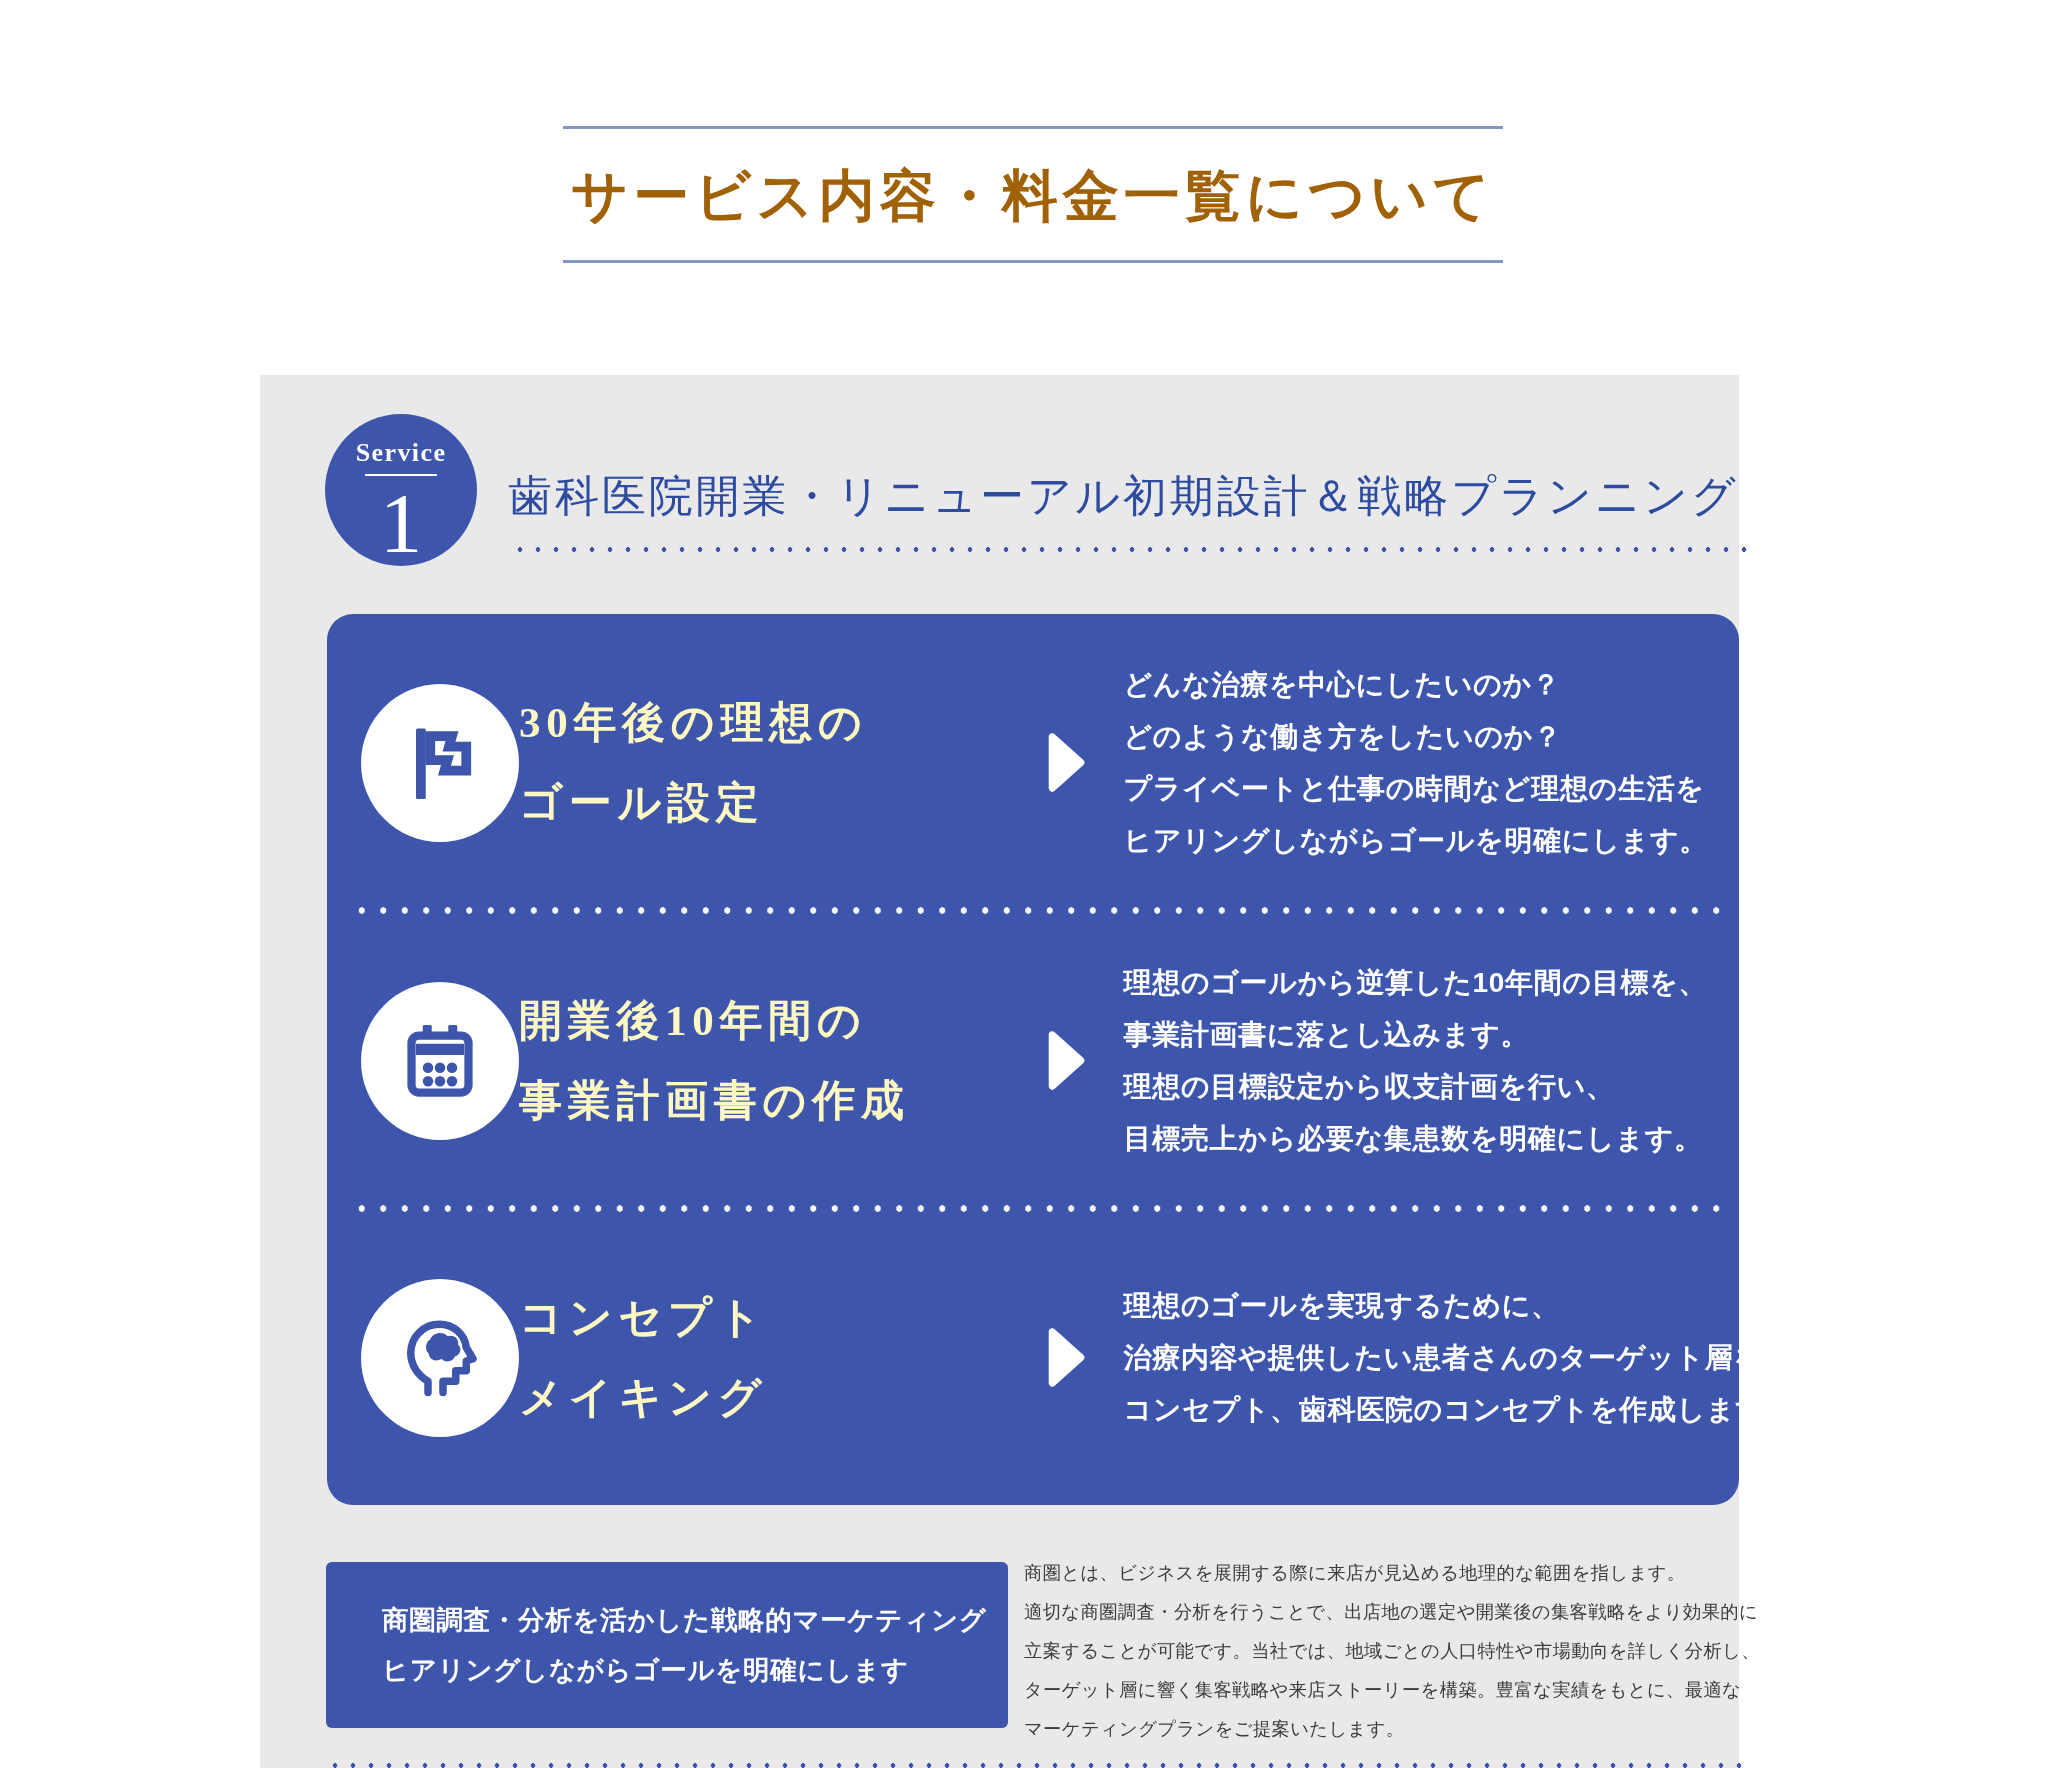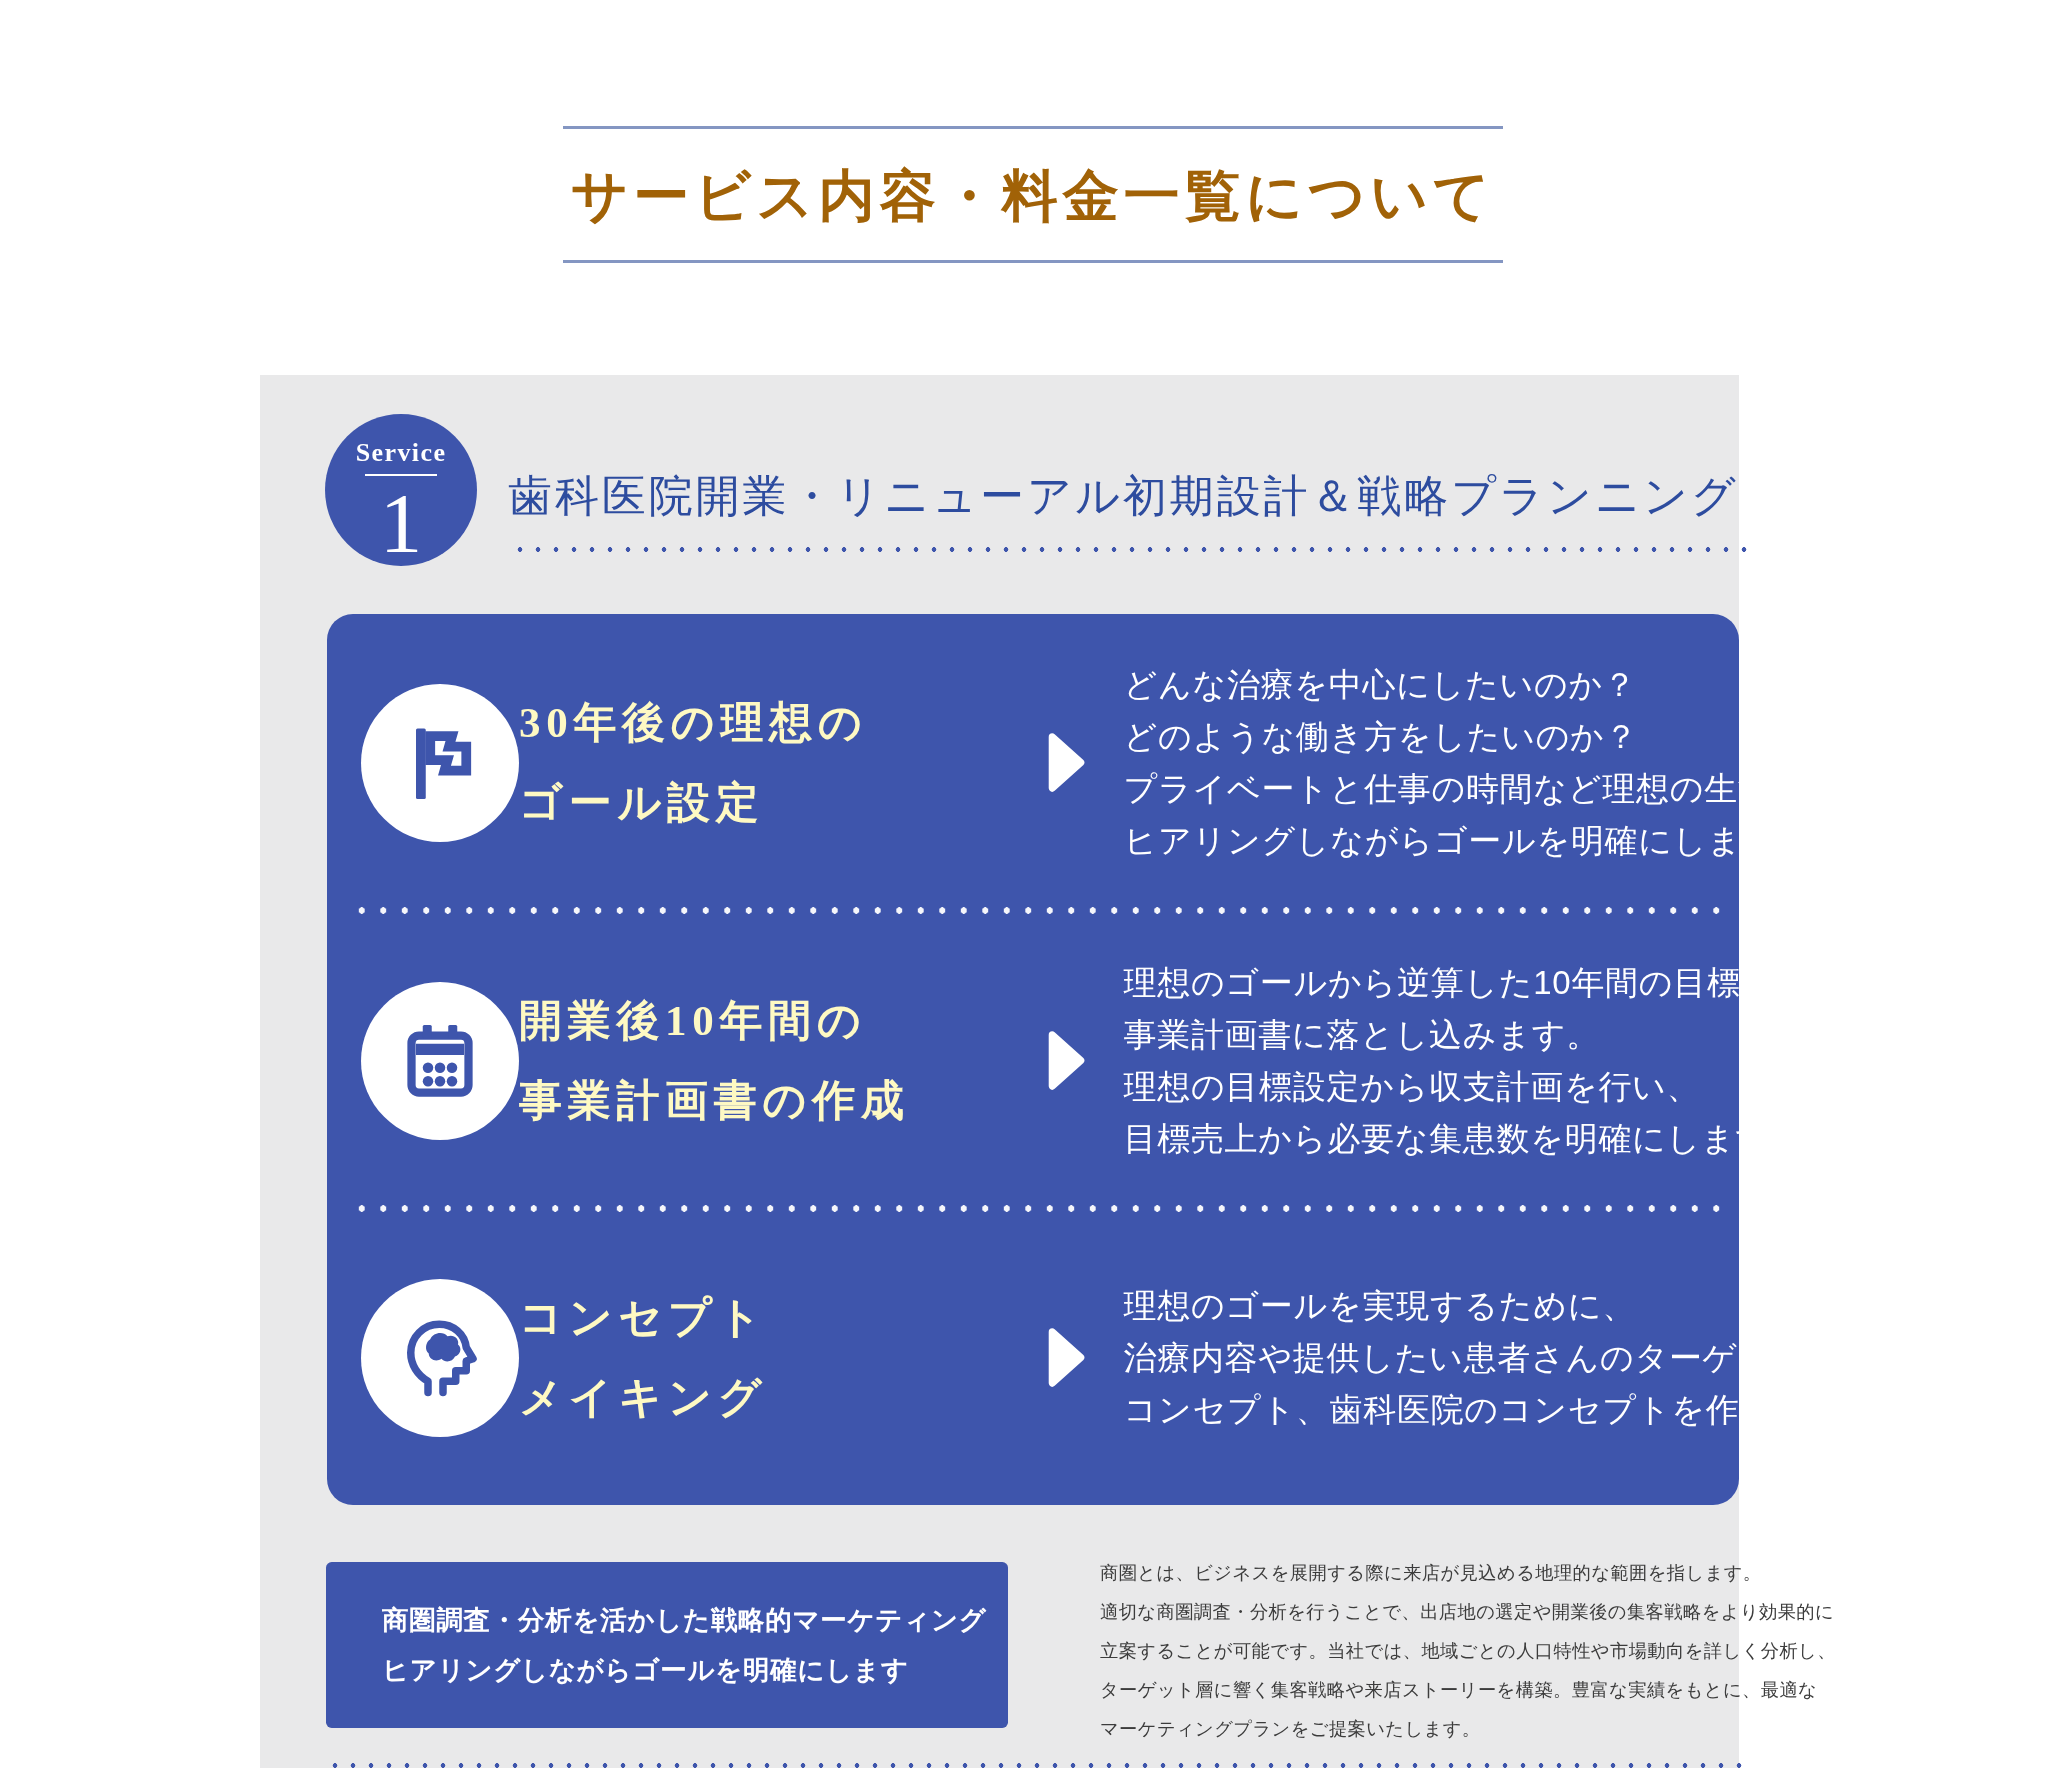--- a/index.html
+++ b/index.html
@@ -59,41 +59,41 @@
   }
   .row-title {
     width:502px; flex:0 0 auto; text-align:left; color:#fef9c3;
     font-family:"Liberation Serif", serif; font-weight:bold;
     font-size:43px; letter-spacing:5.7px; line-height:80px;
   }
   .row-title span { display:block; white-space:nowrap; }
   .row-arrow { flex:0 0 auto; margin-left:26.5px; width:37px; height:63px; }
   .row-desc {
     flex:0 0 auto; margin-left:39px; color:#ffffff;
-    font-size:33px; line-height:52px; letter-spacing:0.7px;
+    font-size:28px; line-height:52px; letter-spacing:0.7px;font-weight:bold;
   }
   .row-desc span { display:block; white-space:nowrap; }
 
   .card-sep {
     position:absolute; left:24px; width:1370px; height:8.6px;
     background-image:radial-gradient(circle, rgba(255,255,255,0.95) 2.9px, rgba(0,0,0,0) 3.3px);
     background-size:21.5px 8.6px; background-repeat:repeat-x; background-position:0 center;
   }
   .sep-1 { top:292px; } .sep-2 { top:590px; }
 
   
   .marketing-box {
     position:absolute; left:66px; top:1187px; width:682px; height:166px;
     background:#3E55AC; border-radius:5.7px; color:#ffffff;
     display:flex; flex-direction:column; justify-content:center;
     padding-left:56px; box-sizing:border-box;
   }
   .marketing-box p { margin:0; font-size:26.5px; font-weight:bold; line-height:50px; letter-spacing:0.7px; white-space:nowrap; }
 
-  .marketing-note { position:absolute; left:840px; top:1178px; width:725px; color:#3C3C3C; }
+  .marketing-note { position:absolute; left:764px; top:1178px; width:725px; color:#3C3C3C; }
   .marketing-note span { display:block; font-size:18.3px; line-height:39px; letter-spacing:0.4px; white-space:nowrap; }
 
   .bottom-dots {
     position:absolute; left:66px; top:1387px; width:1424px; height:7.2px;
     background-image:radial-gradient(circle, #3E55AC 2.2px, rgba(0,0,0,0) 2.6px);
     background-size:18px 7.2px; background-repeat:repeat-x; background-position:0 center;
   }
 </style>
 </head>
 <body>

